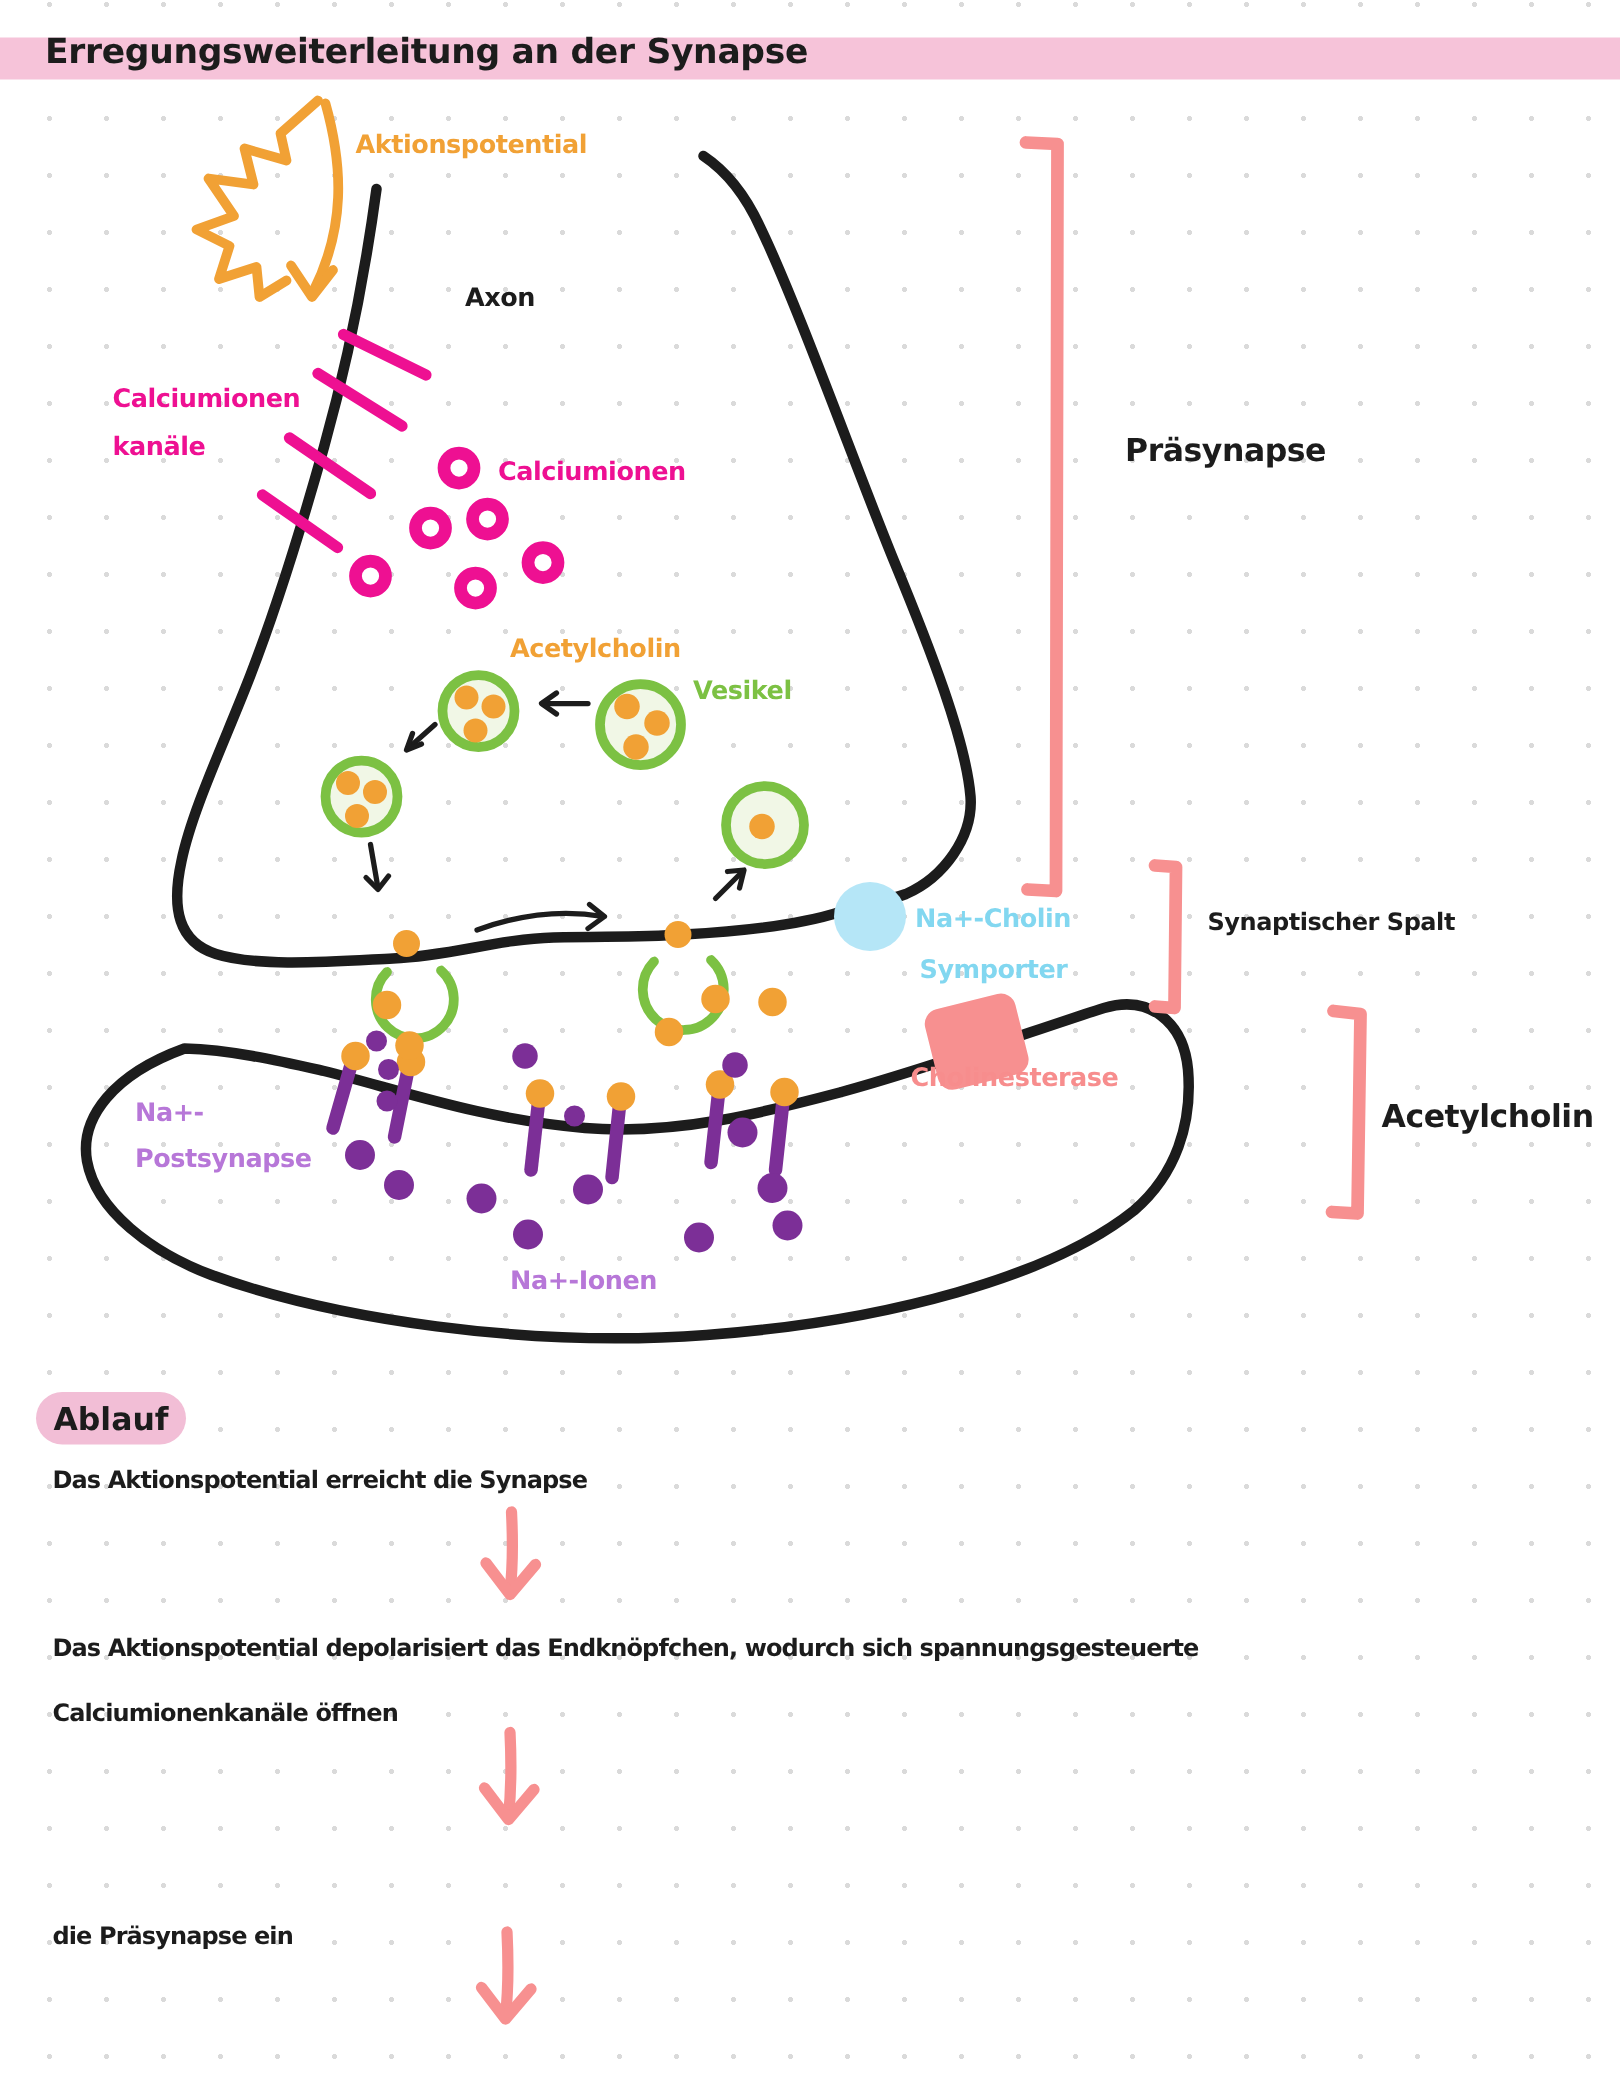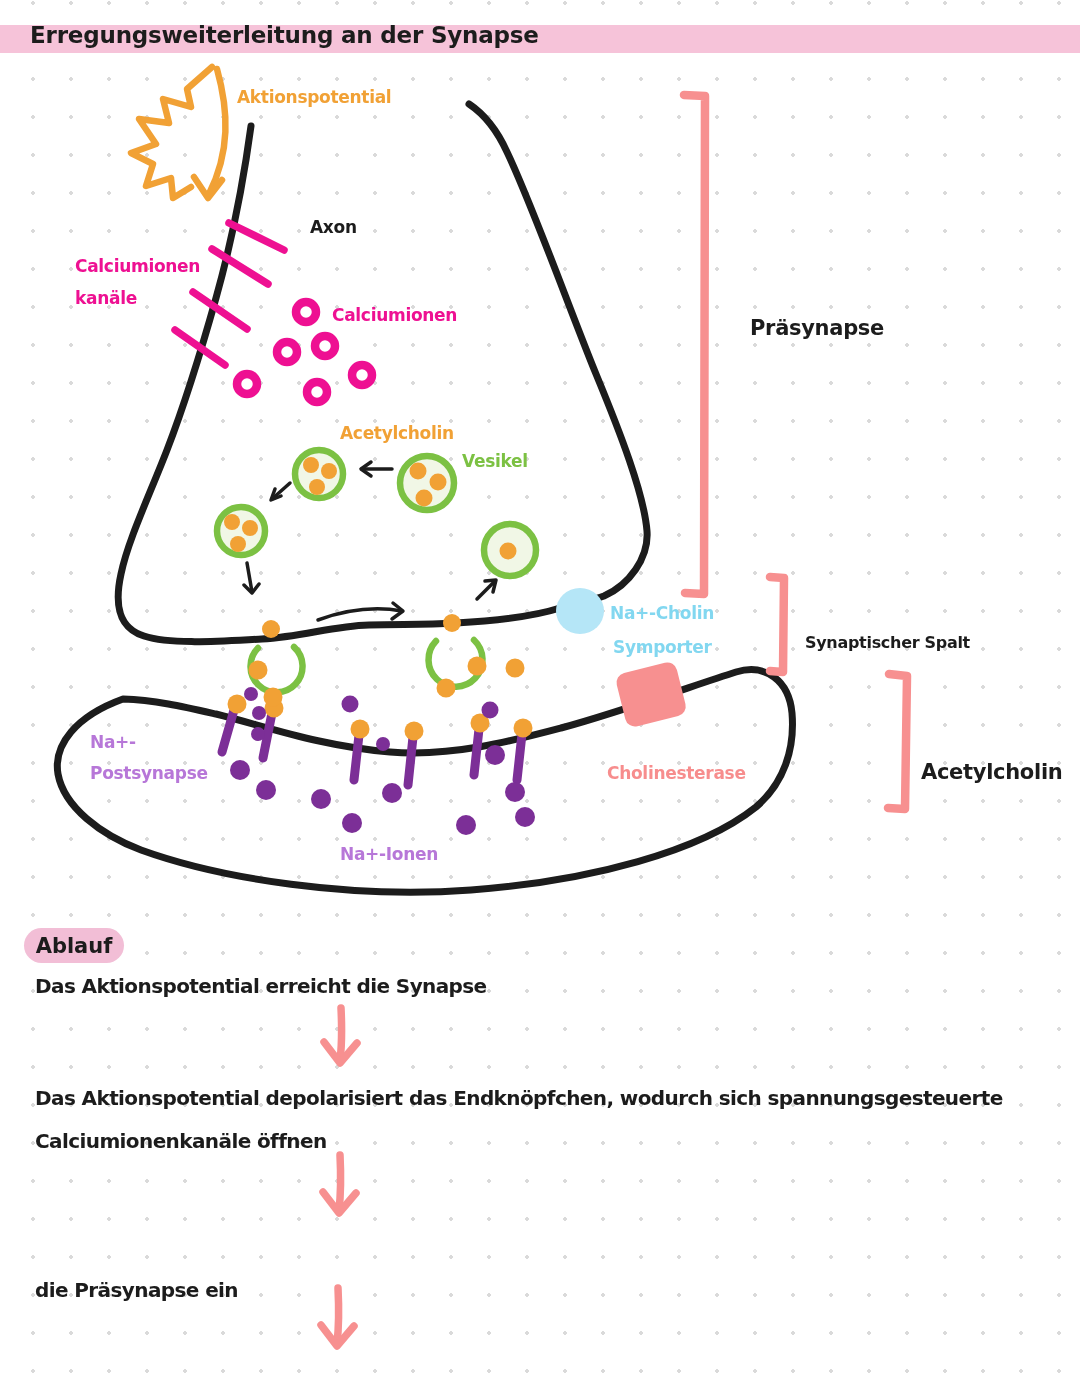--- a/index.html
+++ b/index.html
@@ -17,32 +17,32 @@
     background:var(--header_pink);z-index:2;
   }
   .header-bar .title{
     position:absolute;left:30px;top:-3px;white-space:nowrap;
     font-size:23px;font-weight:bold;letter-spacing:-0.2px;color:var(--ink);
   }
   .label{
     position:absolute;z-index:3;font-weight:bold;font-size:17px;
     letter-spacing:-0.3px;white-space:nowrap;line-height:1.15;
   }
-  .t-ink{color:var(--ink);margin-top:28px;} .t-orange{color:var(--orange);}
+  .t-ink{color:var(--ink);} .t-orange{color:var(--orange);}
   .t-magenta{color:var(--magenta);} .t-green{color:var(--green);}
   .t-cyan{color:var(--cyan_text);} .t-salmon{color:var(--salmon_text);}
   .t-lpurple{color:var(--light_purple);}
   .pill{
     position:absolute;left:24px;top:928px;width:100px;height:35px;z-index:2;
     background:var(--highlight_pink);border-radius:18px;
     display:flex;align-items:center;justify-content:center;
     font-size:21px;font-weight:bold;color:var(--ink);
   }
   .step{
-    position:absolute;left:35px;z-index:2;font-size:20px;font-weight:bold;
+    position:absolute;left:35px;z-index:2;font-size:16px;font-weight:bold;
     letter-spacing:-0.6px;color:var(--ink);white-space:nowrap;line-height:43px;text-align:center;
   }
   
   .s-ink{stroke:var(--ink);} .s-orange{stroke:var(--orange);}
   .s-magenta{stroke:var(--magenta);} .s-green{stroke:var(--green);}
   .s-salmon{stroke:var(--salmon);} .s-purple{stroke:var(--purple);}
   .f-none{fill:none;} .f-orange{fill:var(--orange);}
   .f-vesicle{fill:var(--vesicle_fill);} .f-blue{fill:var(--light_blue);}
   .f-salmon{fill:var(--salmon);} .f-purple{fill:var(--purple);}
 </style>
@@ -213,21 +213,21 @@
   <div class="label t-magenta" style="left:75px;top:257px">Calciumionen</div>
   <div class="label t-magenta" style="left:75px;top:289px">kanäle</div>
   <div class="label t-magenta" style="left:332px;top:306px">Calciumionen</div>
   <div class="label t-orange" style="left:340px;top:424px">Acetylcholin</div>
   <div class="label t-green" style="left:462px;top:452px">Vesikel</div>
   <div class="label t-cyan" style="left:610px;top:604px">Na+-Cholin</div>
   <div class="label t-cyan" style="left:613px;top:638px">Symporter</div>
   <div class="label t-ink" style="left:750px;top:288px;font-size:21px">Präsynapse</div>
   <div class="label t-ink" style="left:805px;top:606px;font-size:16px">Synaptischer Spalt</div>
   <div class="label t-ink" style="left:921px;top:732px;font-size:21px">Acetylcholin</div>
-  <div class="label t-salmon" style="left:607px;top:764px">Cholinesterase</div>
+  <div class="label t-salmon" style="left:607px;top:710px">Cholinesterase</div>
   <div class="label t-lpurple" style="left:90px;top:733px">Na+-</div>
   <div class="label t-lpurple" style="left:90px;top:764px">Postsynapse</div>
   <div class="label t-lpurple" style="left:340px;top:845px">Na+-Ionen</div>
 
   <div class="pill">Ablauf</div>
 
   <div class="step" style="top:965px">Das Aktionspotential erreicht die Synapse</div>
 
   <div class="step" style="top:1077px">Das Aktionspotential depolarisiert das Endknöpfchen, wodurch sich spannungsgesteuerte</div>
   <div class="step" style="top:1120px">Calciumionenkanäle öffnen</div>

